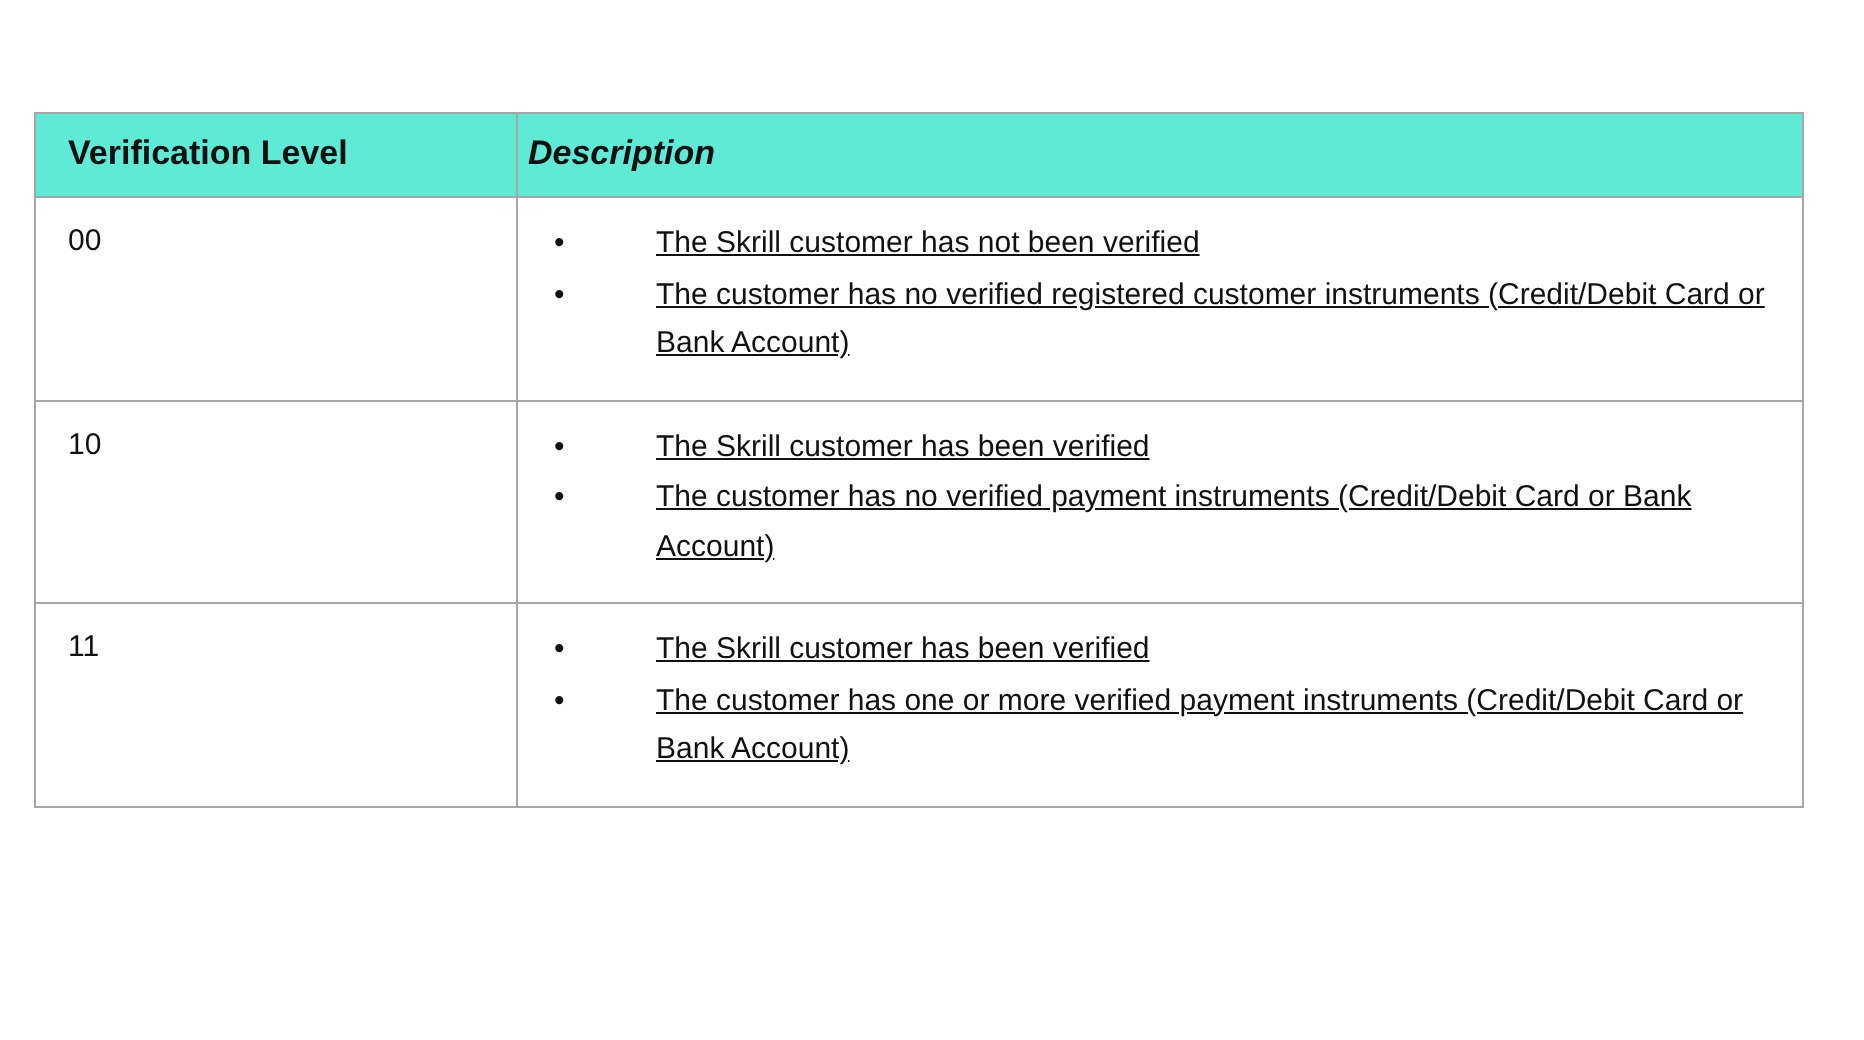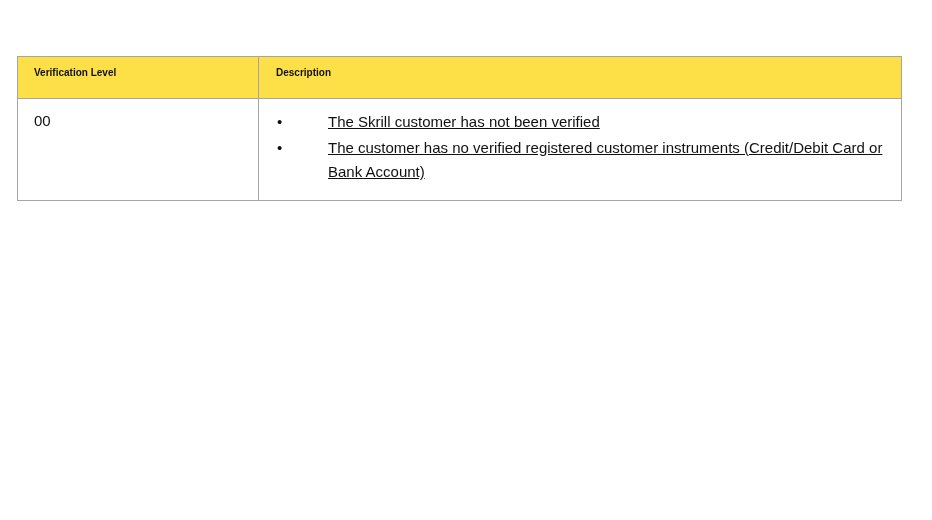--- a/index.html
+++ b/index.html
@@ -41,31 +41,32 @@
   }
   .vtable col.c-level { width: 241px; }
   .vtable col.c-desc  { width: 643px; }
 
   .vtable th, .vtable td {
     border: 1px solid #A6A6A6;
     vertical-align: top;
     padding: 0;
   }
   .vtable thead th {
-    background: #fde047;
+    background: #5eead4;
     height: 42px;
-    font-size: 10px;
+    font-size: 17px;
     font-weight: bold;
     text-align: left;
     color: #111111;
     padding: 10px 0 10px 16px;
     box-sizing: border-box;
   }
   .vtable thead th.desc-head {
-    padding-left: 17px;
+    padding-left: 5px;
+    font-style: italic;
   }
   .vtable tbody td.level-cell {
     font-size: 15px;
     font-weight: normal;
     color: #111111;
     padding: 13px 0 14px 16px;
     box-sizing: border-box;
     white-space: nowrap;
   }
   .vtable tbody td.desc-cell {
@@ -122,18 +123,36 @@
         <td class="level-cell">00</td>
         <td class="desc-cell">
           <ul class="bullets">
             <li>The Skrill customer has not been verified</li>
             <li>The customer has no verified registered customer instruments (Credit/Debit Card or Bank Account)</li>
           </ul>
         </td>
       </tr>
 
 
+      <tr>
+        <td class="level-cell">10</td>
+        <td class="desc-cell">
+          <ul class="bullets">
+            <li>The Skrill customer has been verified</li>
+            <li>The customer has no verified payment instruments (Credit/Debit Card or Bank Account)</li>
+          </ul>
+        </td>
+      </tr>
 
+      <tr>
+        <td class="level-cell">11</td>
+        <td class="desc-cell">
+          <ul class="bullets">
+            <li>The Skrill customer has been verified</li>
+            <li>The customer has one or more verified payment instruments (Credit/Debit Card or Bank Account)</li>
+          </ul>
+        </td>
+      </tr>
 
     </tbody>
   </table>
 
 </div>
 
 </body></html>

